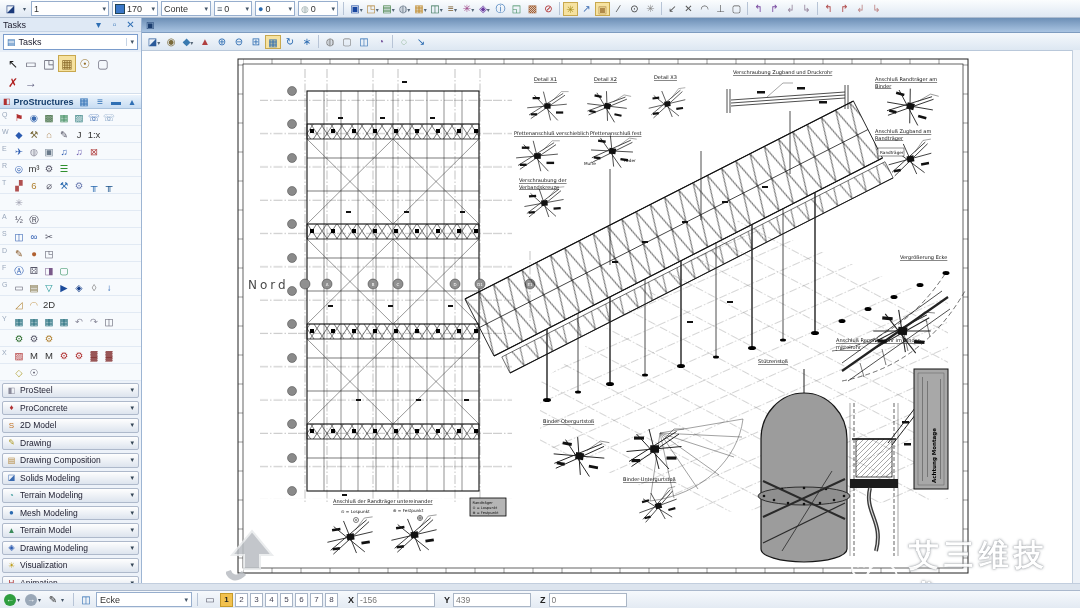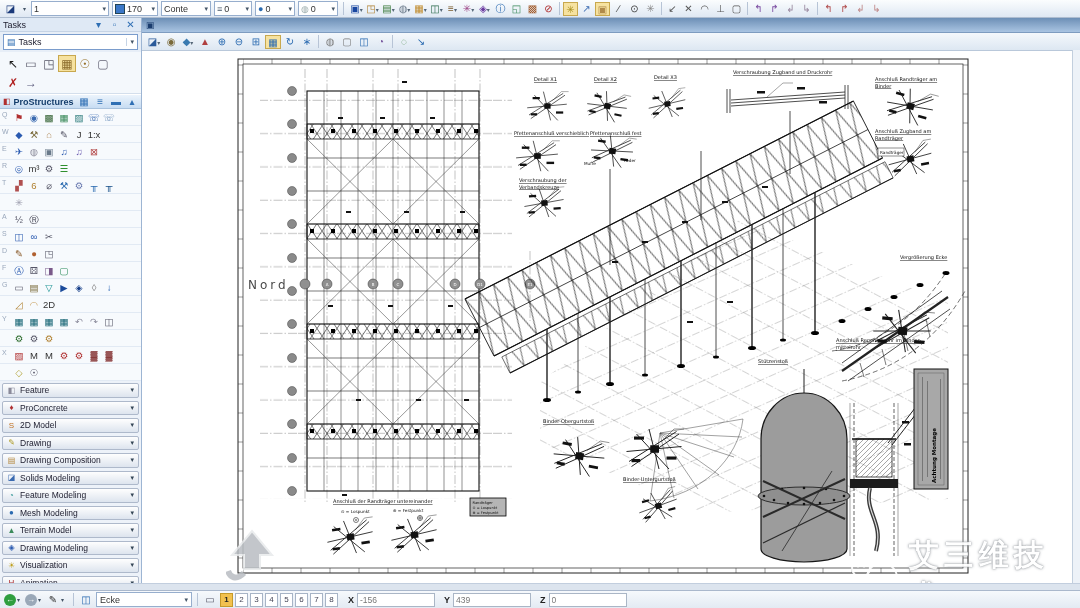--- a/index.html
+++ b/index.html
@@ -338,21 +338,21 @@
           <span class="k"></span>
           <span class="strip">
             <span class="ic" style="color: rgb(176, 160, 48);">◇</span>
             <span class="ic" style="color: rgb(85, 85, 102);">☉</span>
           </span>
         </div>
     </div>
     <div class="sections">
       <div class="secbar">
           <span class="sic" style="color:#8a8a9a">◧</span>
-          <span class="slbl">Feature</span>
+          <span class="slbl">ProSteel</span>
           <span class="crt">▾</span>
         </div>
       <div class="secbar">
           <span class="sic" style="color:#b03030">♦</span>
           <span class="slbl">ProConcrete</span>
           <span class="crt">▾</span>
         </div>
       <div class="secbar">
           <span class="sic" style="color:#c07020">S</span>
           <span class="slbl">2D Model</span>
@@ -368,21 +368,21 @@
           <span class="slbl">Drawing Composition</span>
           <span class="crt">▾</span>
         </div>
       <div class="secbar">
           <span class="sic" style="color:#3a6ab0">◪</span>
           <span class="slbl">Solids Modeling</span>
           <span class="crt">▾</span>
         </div>
       <div class="secbar">
           <span class="sic" style="color:#3a9a9a">◔</span>
-          <span class="slbl">Feature Modeling</span>
+          <span class="slbl">Terrain Modeling</span>
           <span class="crt">▾</span>
         </div>
       <div class="secbar">
           <span class="sic" style="color:#2a6ab0">●</span>
           <span class="slbl">Mesh Modeling</span>
           <span class="crt">▾</span>
         </div>
       <div class="secbar">
           <span class="sic" style="color:#3a8a5a">▲</span>
           <span class="slbl">Terrain Model</span>

